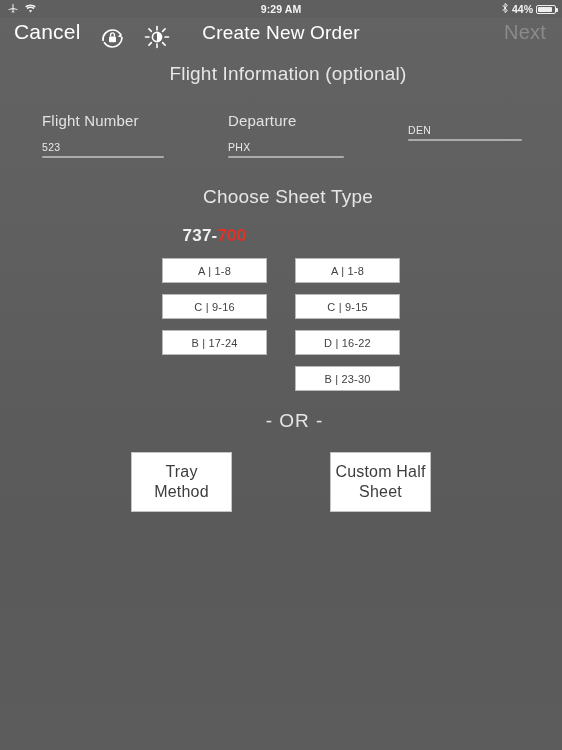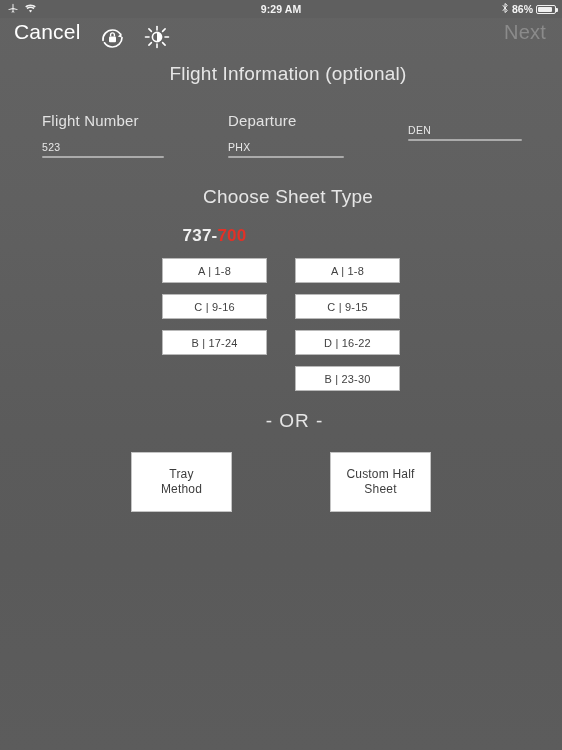--- a/index.html
+++ b/index.html
@@ -109,21 +109,21 @@
     position:absolute;left:0;width:562px;text-align:center;top:410px;
     font-size:19px;color:#e6e6e6;letter-spacing:1px;padding-left:27px;
   }
 
   
   .big-btn{
     position:absolute;top:452px;width:101px;height:60px;
     background:#ffffff;border:1px solid #c4c4c4;
     display:flex;align-items:center;justify-content:center;
     text-align:center;line-height:1.28;
-    font-size:12px;color:#3d3d3d;letter-spacing:.2px;
+    font-size:16px;color:#3d3d3d;letter-spacing:.2px;
     cursor:pointer;white-space:pre-line;
   }
   #btn-tray{left:131px;}
   #btn-custom{left:330px;}
 </style>
 </head>
 <body>
 
 <div id="screen">
 
@@ -142,21 +142,21 @@
         </svg>
       </span>
     </div>
     <div class="sb-center">9:29 AM</div>
     <div class="sb-right">
       <span>
         <svg width="8" height="12" viewBox="0 0 10 16">
             <path fill="none" stroke="#f2f2f2" stroke-width="1.3" d="M2 4.2L8 11.6 5 14V2l3 2.4L2 11.8"></path>
           </svg>
       </span>
-      <span class="pct">86%</span>
+      <span class="pct">44%</span>
       <span class="batt">
           <i></i>
         </span>
     </div>
   </div>
 
   <div class="navbar">
     <div class="nav-cancel">Cancel</div>
 
     <div class="icon-rotlock">
@@ -179,20 +179,21 @@
           <line x1="6.9" y1="4.9" x2="9.4" y2="7.4"></line>
           <line x1="20.6" y1="18.6" x2="23.1" y2="21.1"></line>
           <line x1="23.1" y1="4.9" x2="20.6" y2="7.4"></line>
           <line x1="9.4" y1="18.6" x2="6.9" y2="21.1"></line>
         </g>
         <circle cx="15" cy="13" r="4.6" fill="none" stroke="#ffffff" stroke-width="1.6"></circle>
         <path d="M15 8.4a4.6 4.6 0 0 1 0 9.2z" fill="#ffffff"></path>
       </svg>
     </div>
 
+    <div class="nav-title">Create New Order</div>
     <div class="nav-next">Next</div>
   </div>
 
   <div id="flightinfo-title" class="sect-title">Flight Information (optional)</div>
 
   <div class="field" id="field-flight">
     <div class="flabel">Flight Number</div>
     <div class="fvalue">523</div>
     <div class="fline"></div>
   </div>

